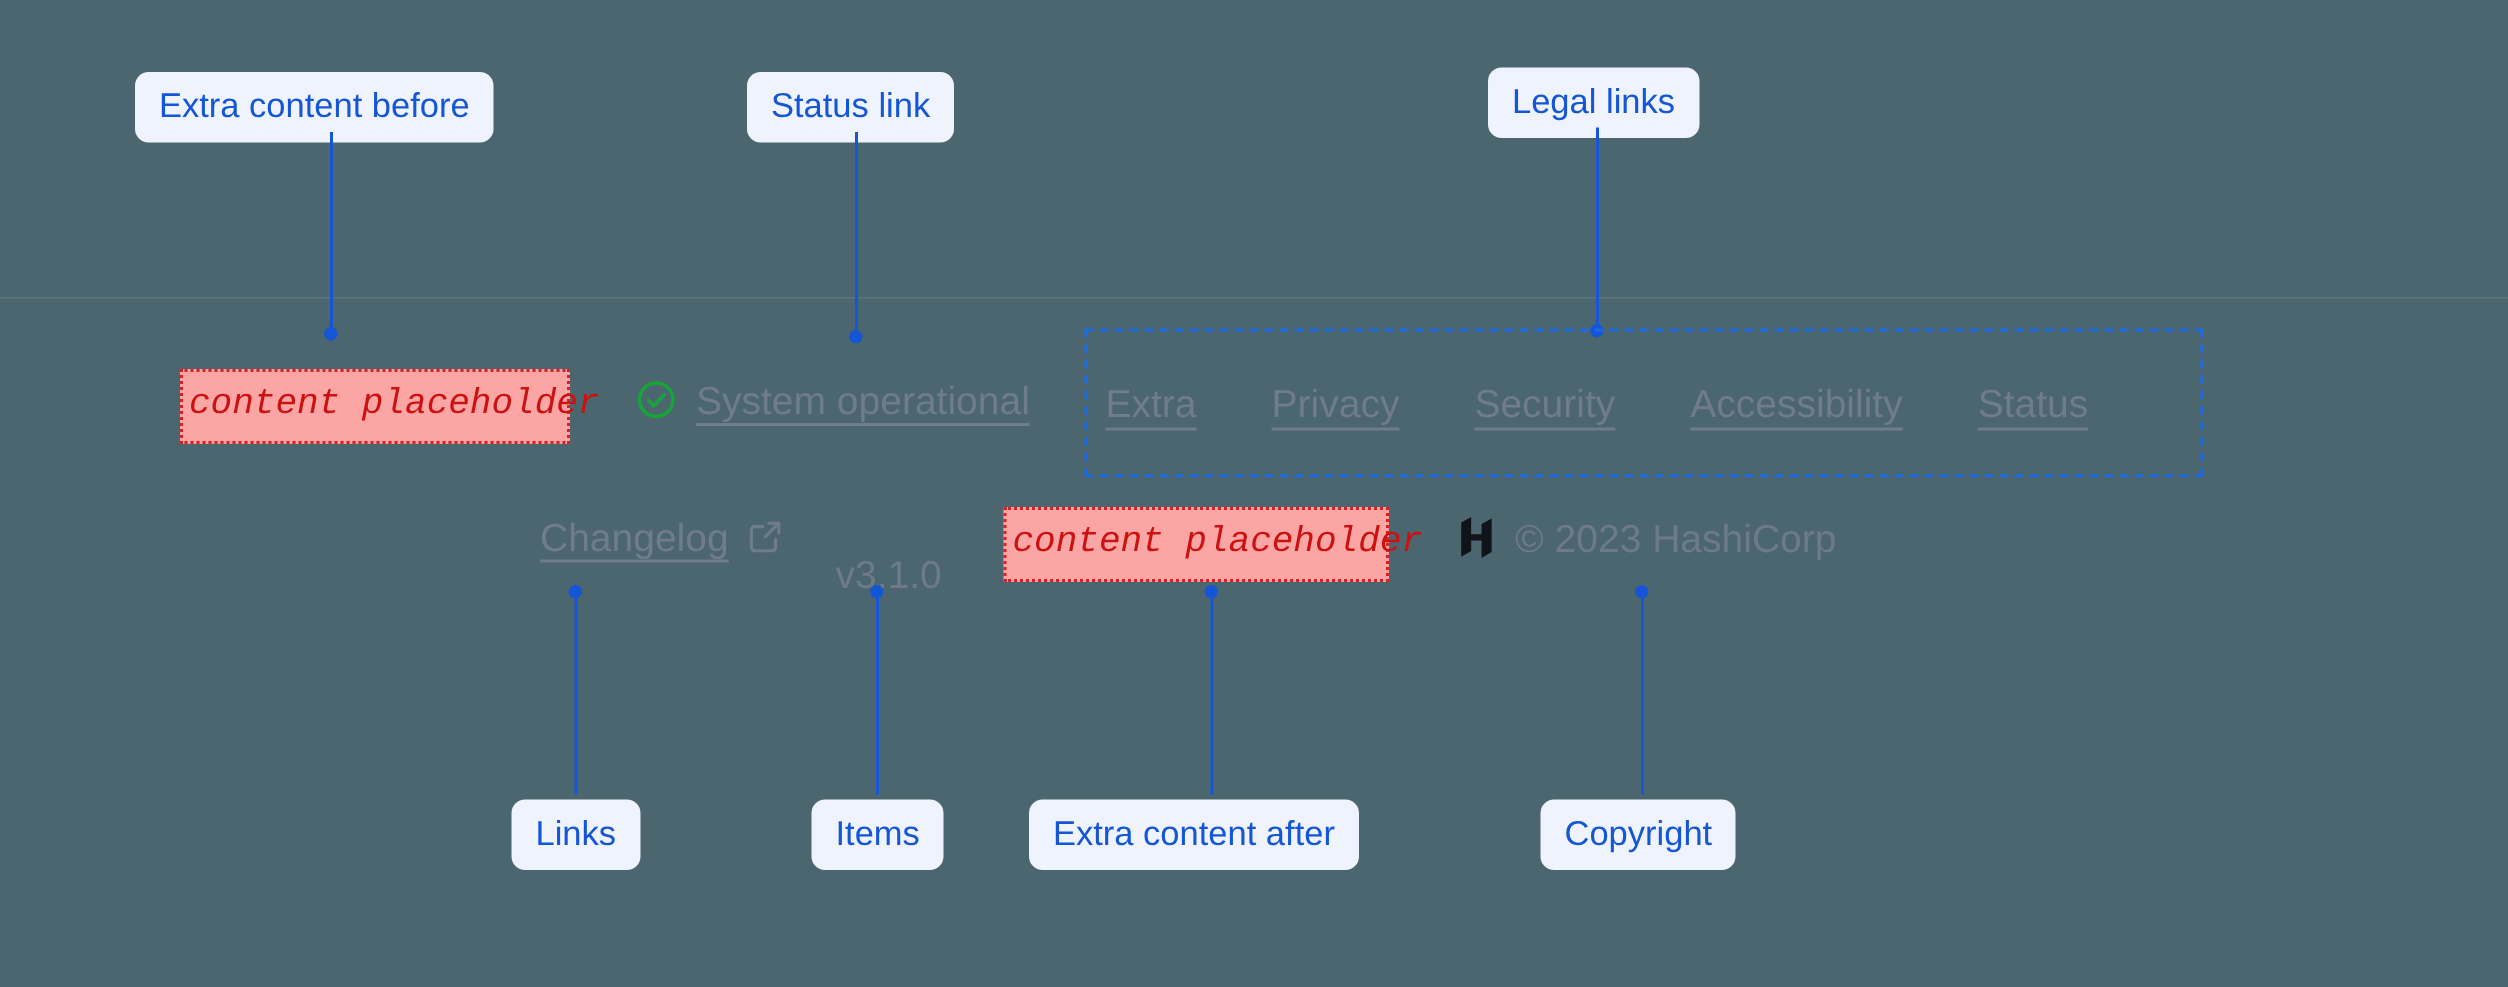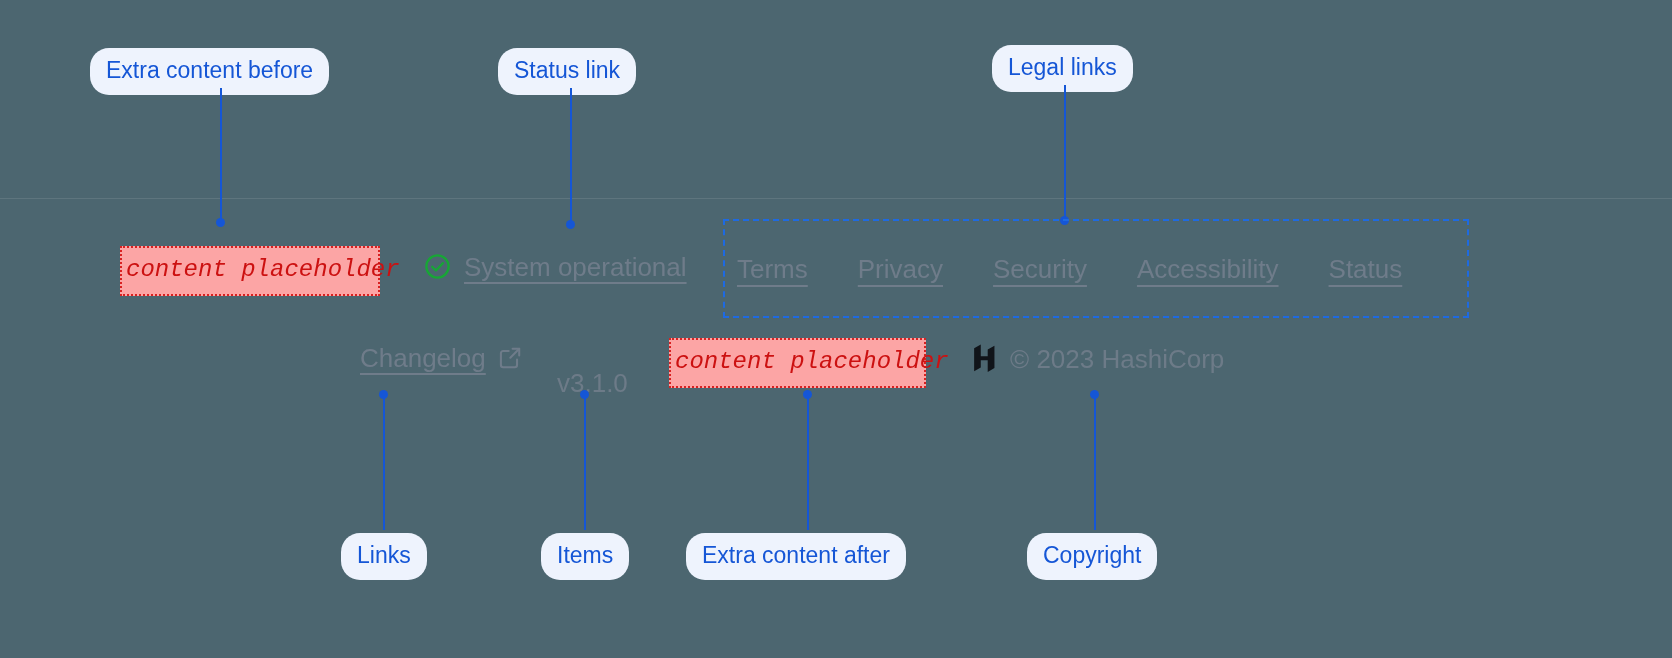--- a/index.html
+++ b/index.html
@@ -26,21 +26,21 @@
   }
 
   
   .callout {
     position: absolute;
     background: #eef3fd;
     color: #1556d6;
     font-size: 23px;
     line-height: 1;
     padding: 11px 16px 13px 16px;
-    border-radius: 19px;
+    border-radius: 9px;
     white-space: nowrap;
     font-family: "Liberation Sans", sans-serif;
   }
 
   
   .leader {
     position: absolute;
     width: 2px;
     background: #1556d6;
   }
@@ -202,21 +202,21 @@
 <div class="status-row">
   <svg class="status-icon" viewBox="0 0 24 24" fill="none">
     <circle cx="12" cy="12" r="9.2" stroke="#17a636" stroke-width="1.9"></circle>
     <path d="M7.6 12.2l3.1 3.1 5.8-6.1" stroke="#17a636" stroke-width="1.9" stroke-linecap="round" stroke-linejoin="round"></path>
   </svg>
   <span class="status-label">System operational</span>
 </div>
 
 <div class="legal-group"></div>
 <div class="legal-links">
-  <a>Terms</a>
+  <a>Extra</a>
   <a>Privacy</a>
   <a>Security</a>
   <a>Accessibility</a>
   <a>Status</a>
 </div>
 
 <div class="changelog-row">
   <span class="foot-link" style="position:relative; left:0; top:0;margin-left:19px;">Changelog</span>
   <svg class="ext-icon" viewBox="0 0 24 24" fill="none">
     <path d="M18.5 13.4v5.1a2 2 0 0 1-2 2H5.6a2 2 0 0 1-2-2V7.6a2 2 0 0 1 2-2h5.2" stroke="#6f7c8a" stroke-width="1.9" stroke-linecap="round" stroke-linejoin="round"></path>

